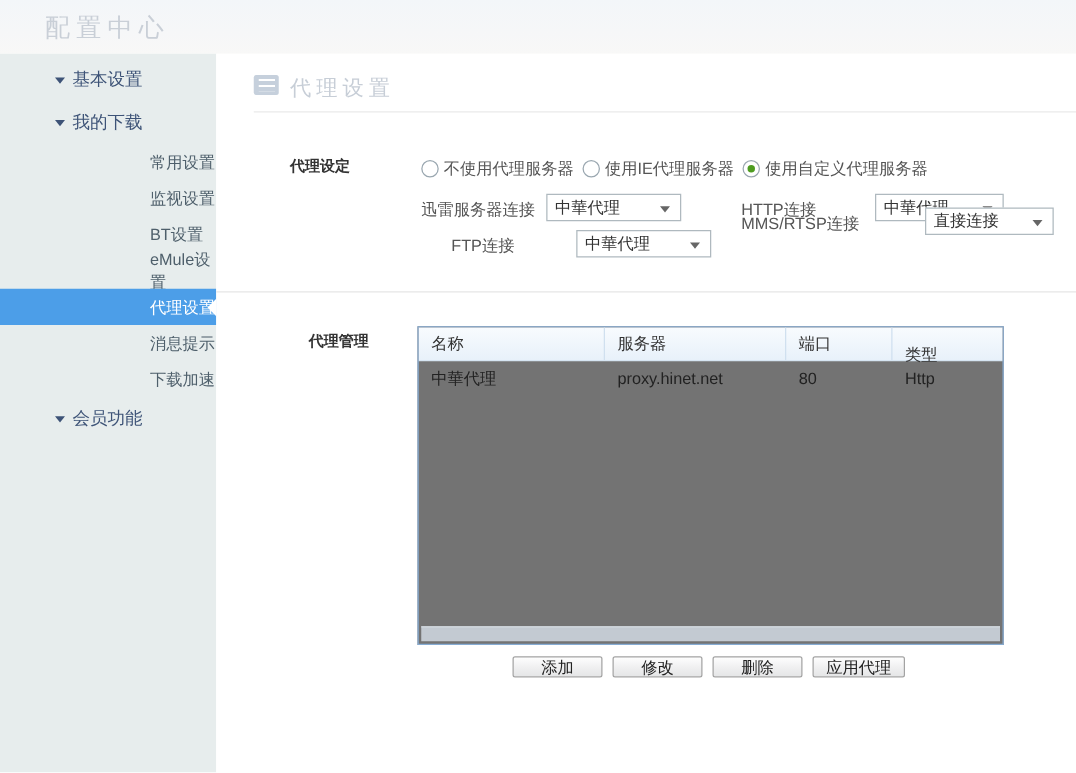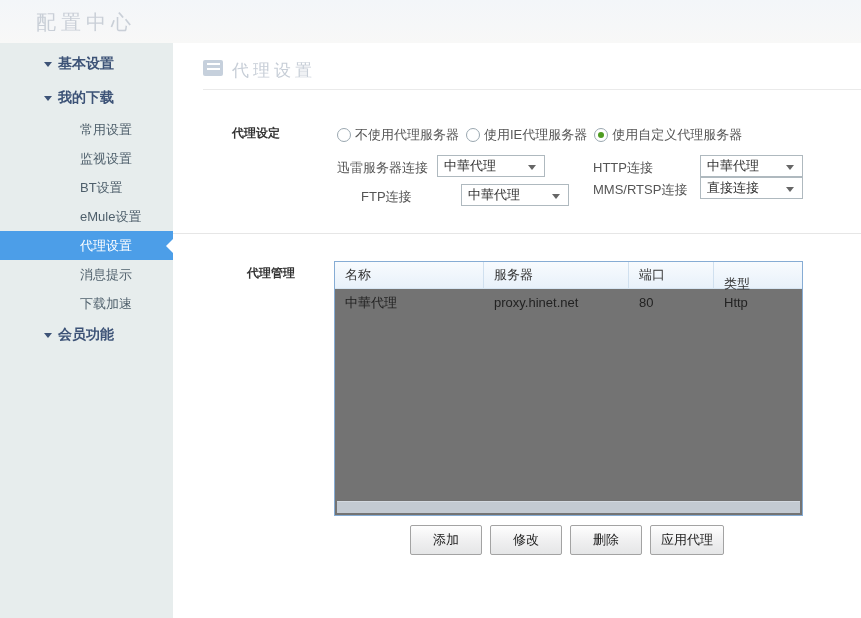--- a/index.html
+++ b/index.html
@@ -10,22 +10,22 @@
     -webkit-font-smoothing:antialiased;
   }
   
   .titlebar{position:absolute;top:0;left:0;width:861px;height:43px;
     background:linear-gradient(180deg,#F3F6F9 0%,#F6F7F8 60%,#F8F8F7 100%);}
   .app-title{position:absolute;left:36px;top:9px;font-size:20px;color:#C9CFD7;letter-spacing:5px;}
   
   .sidebar{position:absolute;top:43px;left:0;width:173px;bottom:0;background:#E7EDED;
     padding-top:4px;box-sizing:border-box;}
   .side-item{position:relative;display:flex;align-items:center;cursor:default;}
-  .side-item.group{height:34px;font-weight:bold;color:#3D5377;font-size:14px;padding-left:44px;}
-  .side-item.sub{height:29px;color:#4E5F6B;font-size:13px;padding-left:80px;}
+  .side-item.group{height:34px;font-weight:normal;color:#3D5377;font-size:14px;padding-left:44px;}
+  .side-item.sub{height:29px;color:#4E5F6B;font-size:13px;padding-left:120px;}
   .tri{width:0;height:0;border-left:4px solid transparent;border-right:4px solid transparent;
     border-top:5px solid #3D5377;margin-right:6px;}
   .side-item.selected{background:#4C9EE8;color:#FFFFFF;}
   .notch{position:absolute;right:0;top:50%;margin-top:-7px;width:0;height:0;
     border-top:7px solid transparent;border-bottom:7px solid transparent;border-right:7px solid #FFF;}
   
   .main{position:absolute;top:43px;left:173px;right:0;bottom:0;background:#FFF;}
   .page-icon{position:absolute;left:30px;top:17px;width:20px;height:16px;background:#C6D0DC;border-radius:2px;}
   .page-icon::after{content:"";position:absolute;left:4px;right:3px;top:3px;bottom:3px;
     background:repeating-linear-gradient(180deg,#FFF 0 2px,rgba(255,255,255,0) 2px 5px);}
@@ -38,21 +38,21 @@
   
   .radio-group{position:absolute;left:164px;top:83px;display:flex;gap:7px;align-items:center;}
   .radio-option{display:flex;align-items:center;gap:4px;font-size:13px;color:#555;}
   .radio-circle{width:12px;height:12px;border-radius:50%;border:1px solid #9AA7B0;background:#fff;
     position:relative;flex:0 0 auto;}
   .radio-option.selected .radio-circle::after{content:"";position:absolute;left:3px;top:3px;
     width:6px;height:6px;border-radius:50%;background:#4E9C21;}
   
   .connection-field{position:absolute;display:flex;align-items:flex-end;font-size:13px;color:#555;height:22px;}
   .cf-0{left:164px;top:112px;} .cf-1{left:420px;top:112px;}
-  .cf-2{left:164px;top:141px;margin-left:24px;} .cf-3{left:420px;top:134px;}
+  .cf-2{left:164px;top:141px;margin-left:24px;} .cf-3{left:420px;top:123px;gap:40px;}
   .cf-0 .cf-label,.cf-2 .cf-label{width:100px;}
   .cf-1 .cf-label,.cf-3 .cf-label{width:107px;}
   .select-box{width:108px;height:22px;border:1px solid #AFB9BF;background:#FFF;display:flex;
     align-items:center;box-sizing:border-box;padding:0 6px;position:relative;font-size:13px;color:#333;}
   .cf-1 .select-box,.cf-3 .select-box{width:103px;}
   .select-arrow{position:absolute;right:8px;top:9px;width:0;height:0;
     border-left:4px solid transparent;border-right:4px solid transparent;border-top:5px solid #666;}
   
   .tbl{position:absolute;left:161px;top:218px;width:469px;height:255px;border:1px solid #86ACD4;
     background:#737373;box-sizing:border-box;}
@@ -61,21 +61,21 @@
   .th{box-sizing:border-box;padding-left:10px;display:flex;align-items:center;font-size:13px;color:#333;
     border-right:1px solid #D0E0EF;}
   .th:last-child{border-right:none;margin-top:18px;}
   .w0{width:149px;} .w1{width:145px;} .w2{width:85px;} .w3{flex:1;}
   .tbl-row{display:flex;height:27px;align-items:center;font-size:13px;color:#222;}
   .td{box-sizing:border-box;padding-left:10px;}
   .hscroll{position:absolute;left:2px;right:2px;bottom:2px;height:11px;background:#C3CAD2;
     border-top:1px solid #D3D9E0;}
   
   .btn-row{position:absolute;left:237px;top:482px;display:flex;gap:8px;}
-  .btn{min-width:72px;height:30px;box-sizing:border-box;border:1px solid #A3A3A3;border-radius:2px;
+  .btn{min-width:72px;height:17px;box-sizing:border-box;border:1px solid #A3A3A3;border-radius:2px;
     background:linear-gradient(180deg,#FEFEFE,#EFEFF0 55%,#E5E6E7);font-size:13px;color:#222;
     display:flex;align-items:center;justify-content:center;padding:0 10px;font-family:inherit;cursor:default;}
 </style>
 </head>
 <body>
 
 <div class="titlebar">
   <div class="app-title">配置中心</div>
 </div>
 

